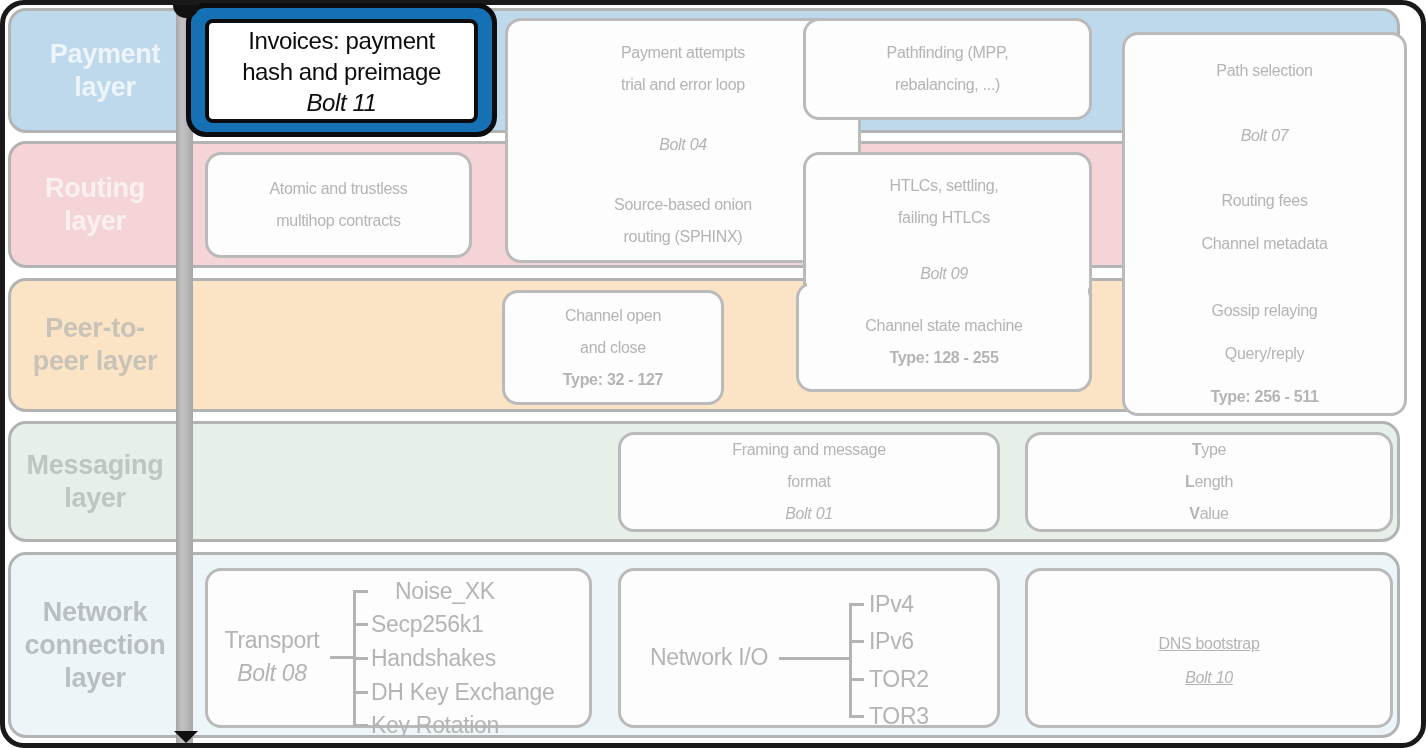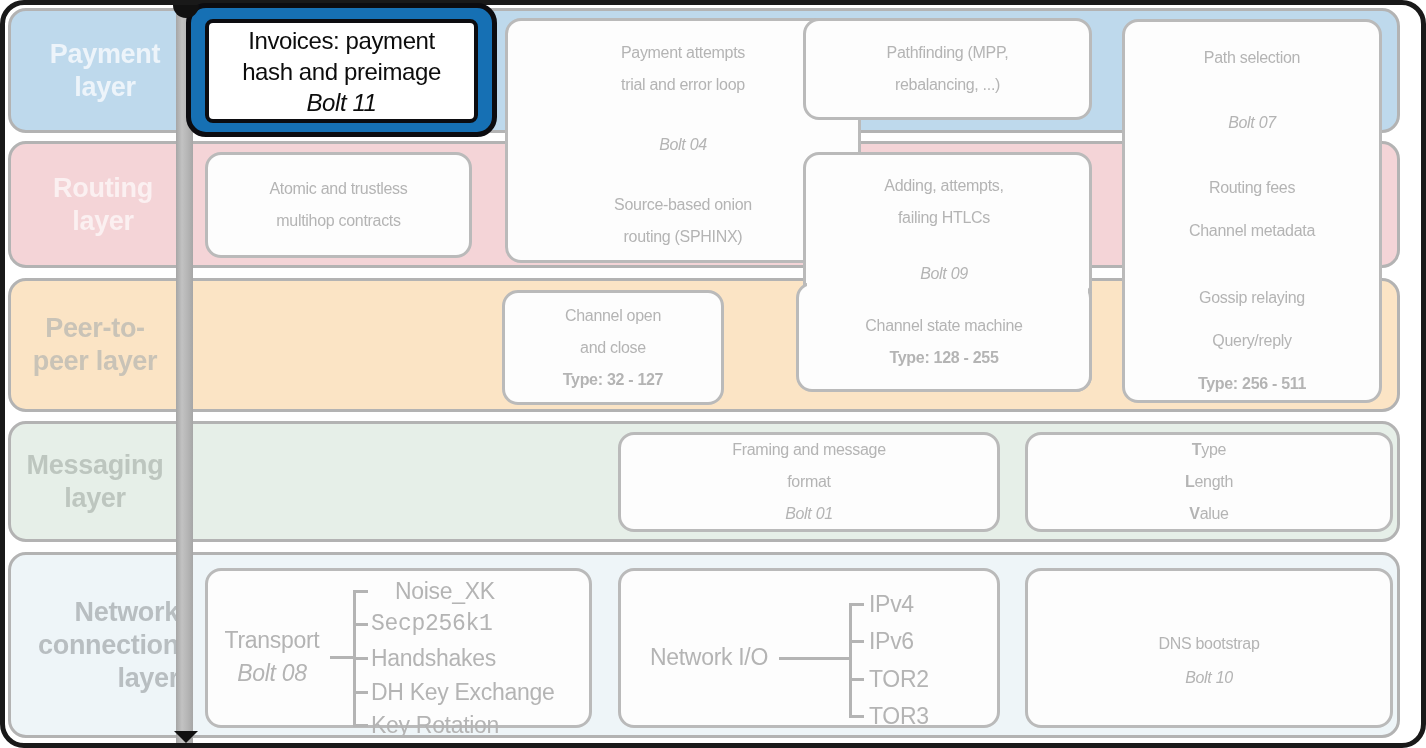--- a/index.html
+++ b/index.html
@@ -10,24 +10,24 @@
        border:3px solid #b3b3b3;border-radius:18px;z-index:1;}
   .row-payment{top:8px;height:125px;background:var(--payment-bg,#bed9ec);}
   .row-routing{top:141px;height:127px;background:var(--routing-bg,#f4d4d7);}
   .row-p2p{top:278px;height:134px;background:var(--p2p-bg,#fbe4c5);}
   .row-messaging{top:421px;height:121px;background:var(--messaging-bg,#e6efe8);}
   .row-network{top:552px;height:186px;background:var(--network-bg,#eef5f8);}
   .row-label{position:absolute;left:0;top:0;bottom:0;width:168px;
              display:flex;flex-direction:column;align-items:center;justify-content:center;
              font-weight:bold;font-size:27px;line-height:33px;letter-spacing:-0.3px;text-align:center;}
   .row-payment .row-label{color:var(--payment-text,#edf4fa);margin-left:10px;}
-  .row-routing .row-label{color:var(--routing-text,#fbf0f1);margin-left:8px;}
+  .row-routing .row-label{color:var(--routing-text,#fbf0f1);}
   .row-p2p .row-label{color:var(--p2p-text,#c9c3b7);}
   .row-messaging .row-label{color:var(--messaging-text,#bdc6bf);}
-  .row-network .row-label{color:var(--network-text,#b8bec1);align-items:flex-end;}
+  .row-network .row-label{color:var(--network-text,#b8bec1);}
   
   #divider-bar{position:absolute;left:176px;top:0;width:17px;height:748px;z-index:5;
      background:linear-gradient(90deg,#a6a6a6,#c2c2c2 35%,#b5b5b5 70%,#a6a6a6);}
   #bar-cap-top{position:absolute;left:173px;top:5px;width:26px;height:13px;background:#111;
      border-radius:0 0 13px 13px;z-index:50;}
   #bar-cap-bottom{position:absolute;left:174px;top:731px;width:0;height:0;z-index:50;
      border-left:12px solid transparent;border-right:12px solid transparent;border-top:12px solid #111;}
   
   #figure-border{position:absolute;inset:0;border:5px solid var(--figure-border,#191919);
      border-radius:24px;box-sizing:border-box;z-index:30;pointer-events:none;}
@@ -35,21 +35,21 @@
   .gbox{position:absolute;box-sizing:border-box;background:#fdfdfd;
         border:3px solid var(--box-border,#bababa);border-radius:16px;
         color:var(--box-text,#b4b4b4);z-index:10;
         display:flex;flex-direction:column;align-items:center;}
   .center{justify-content:center;}
   .ln{font-size:16px;line-height:32px;letter-spacing:-0.3px;white-space:nowrap;text-align:center;}
   .italic{font-style:italic;}
   .bold{font-weight:bold;}
   .flb::first-letter{font-weight:bold;}
   .sp20{height:20px;} .sp24{height:24px;} .sp28{height:28px;} .sp30{height:30px;} .sp38{height:38px;} .sp46{height:46px;}
-  .pt14{padding-top:26px;} .pt16{padding-top:16px;} .pt18{padding-top:18px;}
+  .pt14{padding-top:26px;text-decoration:underline;} .pt16{padding-top:16px;} .pt18{padding-top:18px;}
   .pt20{padding-top:20px;} .pt24{padding-top:24px;}
   
   .patch{position:absolute;background:#fdfdfd;border-radius:13px;z-index:11;}
   .overlay-text{position:absolute;z-index:12;display:flex;flex-direction:column;align-items:center;
         color:var(--box-text,#b4b4b4);}
   
   .tline{position:absolute;background:var(--box-text,#b4b4b4);}
   .tree-item{position:absolute;font-size:23px;line-height:33px;letter-spacing:-0.3px;
         color:var(--box-text,#b4b4b4);white-space:nowrap;}
   .tree-root{position:absolute;text-align:center;font-size:23px;line-height:33px;
@@ -110,21 +110,21 @@
     <div class="sp28"></div>
     <div class="ln">Source-based onion</div>
     <div class="ln">routing (SPHINX)</div>
   </div>
 
   <div class="gbox center" style="left:803px;top:18px;width:289px;height:102px;">
     <div class="ln">Pathfinding (MPP,</div>
     <div class="ln">rebalancing, ...)</div>
   </div>
 
-  <div class="gbox pt20" style="left:1122px;top:19px;width:260px;height:384px;gap:11px;">
+  <div class="gbox pt20" style="left:1122px;top:32px;width:285px;height:384px;gap:11px;">
     <div class="ln">Path selection</div>
     <div class="sp38"></div>
     <div class="ln italic">Bolt 07</div>
     <div class="sp38"></div>
     <div class="ln">Routing fees</div>
     <div class="ln">Channel metadata</div>
     <div class="sp46"></div>
     <div class="ln">Gossip relaying</div>
     <div class="ln">Query/reply</div>
     <div class="ln bold">Type: 256 - 511</div>
@@ -133,21 +133,21 @@
   <div class="gbox center" style="left:205px;top:152px;width:267px;height:106px;">
     <div class="ln">Atomic and trustless</div>
     <div class="ln">multihop contracts</div>
   </div>
 
   <div class="gbox" style="left:803px;top:152px;width:289px;height:240px;"></div>
   <div class="gbox" style="left:796px;top:282px;width:296px;height:110px;"></div>
   <div class="patch" style="left:807px;top:156px;width:281px;height:232px;"></div>
   <div class="patch" style="left:800px;top:286px;width:288px;height:102px;"></div>
   <div class="overlay-text pt18" style="left:796px;top:152px;width:296px;height:240px;">
-    <div class="ln">Adding, attempts,</div>
+    <div class="ln">HTLCs, settling,</div>
     <div class="ln">failing HTLCs</div>
     <div class="sp24"></div>
     <div class="ln italic">Bolt 09</div>
     <div class="sp20"></div>
     <div class="ln">Channel state machine</div>
     <div class="ln bold">Type: 128 - 255</div>
   </div>
 
 
   <div class="gbox center" style="left:502px;top:290px;width:222px;height:115px;">
@@ -174,21 +174,21 @@
       <div class="italic">Bolt 08</div>
     </div>
     <div class="tline" style="left:122px;top:85px;width:23px;height:3px;"></div>
     <div class="tline" style="left:145px;top:20px;width:3px;height:134px;"></div>
     <div class="tline" style="left:145px;top:19px;width:15px;height:3px;"></div>
     <div class="tline" style="left:145px;top:52px;width:15px;height:3px;"></div>
     <div class="tline" style="left:145px;top:86px;width:15px;height:3px;"></div>
     <div class="tline" style="left:145px;top:120px;width:15px;height:3px;"></div>
     <div class="tline" style="left:145px;top:153px;width:15px;height:3px;"></div>
     <div class="tree-item" style="left:163px;top:4px;margin-left:24px;">Noise_XK</div>
-    <div class="tree-item" style="left:163px;top:37px;font-family:Liberation Mono, monospace;">Secp256k1</div>
+    <div class="tree-item" style="left:163px;top:37px;">Secp256k1</div>
     <div class="tree-item" style="left:163px;top:71px;">Handshakes</div>
     <div class="tree-item" style="left:163px;top:105px;">DH Key Exchange</div>
     <div class="tree-item" style="left:163px;top:138px;">Key Rotation</div>
   </div>
 
   <div class="gbox" style="left:618px;top:568px;width:382px;height:160px;">
     <div class="tree-root" style="left:16px;top:70px;width:144px;">
       <div>Network I/O</div>
     </div>
     <div class="tline" style="left:158px;top:86px;width:70px;height:3px;"></div>

